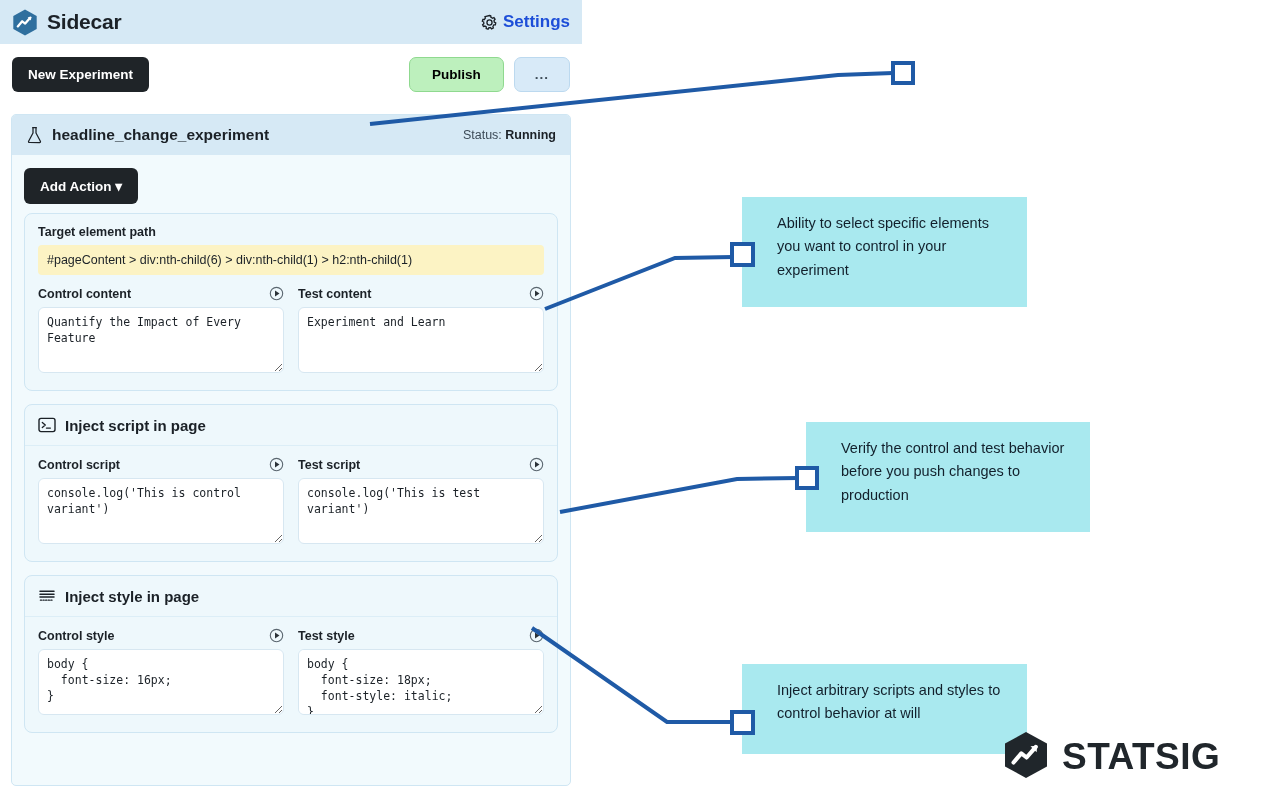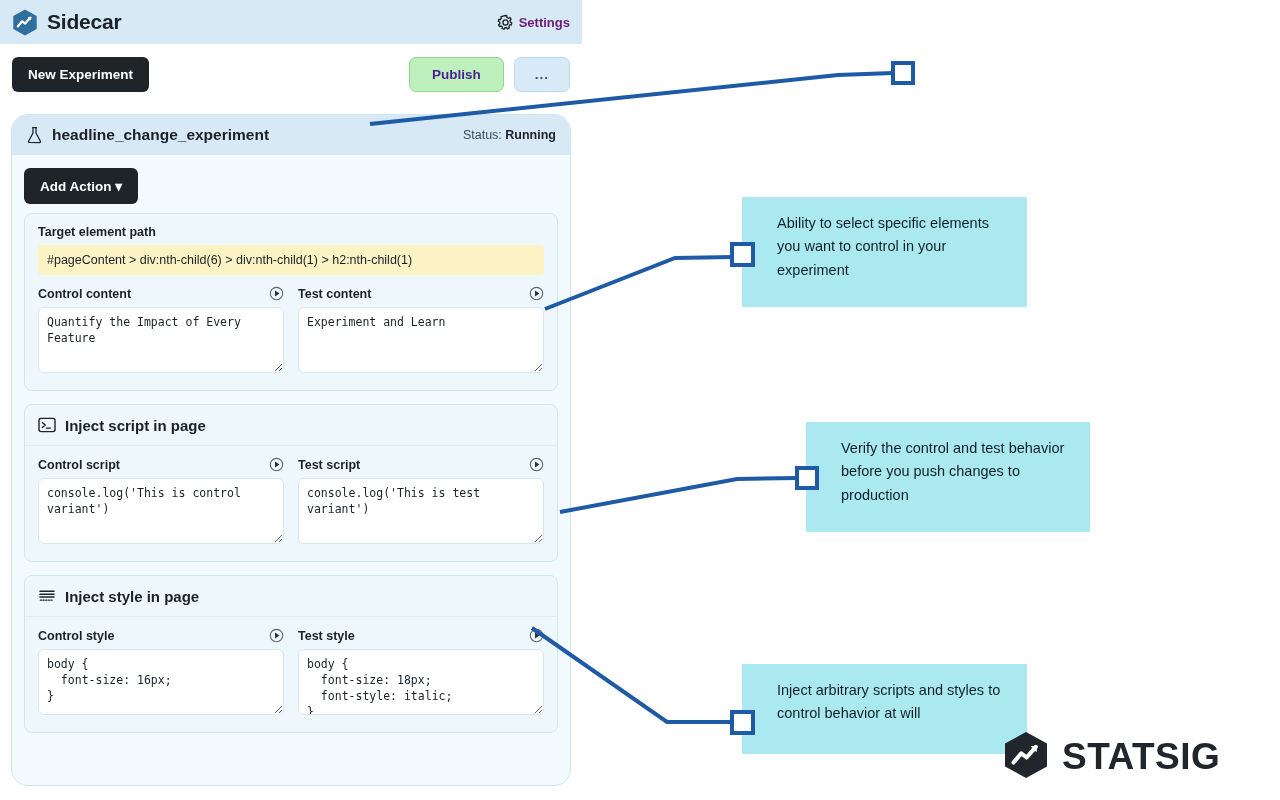--- a/index.html
+++ b/index.html
@@ -26,63 +26,63 @@
     padding: 0 12px;
   }
   .brand { display: flex; align-items: center; gap: 9px; }
   .brand-title {
     font-size: 21px; font-weight: bold; color: #1b2127;
     letter-spacing: -0.2px;
   }
   .hex-logo { width: 26px; height: 27px; display: block; }
   .settings-btn {
     margin-left: auto; display: flex; align-items: center; gap: 5px;
-    font-size: 13px; font-weight: bold; color: #701a75;
+    font-size: 17px; font-weight: bold; color: #1d4ed8;
     cursor: pointer;
   }
   .gear-ico { width: 17px; height: 17px; display: block; }
 
   .sc-actionbar {
     position: absolute; left: 0; top: 44px;
     width: 582px; height: 60px;
     background: #ffffff;
     display: flex; align-items: center;
     padding: 0 12px;
   }
   .btn-dark {
     background: #1f2428; color: #ffffff;
     font-size: 13.5px; font-weight: bold;
     border: none; border-radius: 6px;
     padding: 10px 16px; cursor: pointer;
     font-family: "Liberation Sans", sans-serif;
   }
   .right-btns { margin-left: auto; display: flex; gap: 10px; align-items: center; }
   .btn-publish {
-    background: #bdf0bd; color: #4c1d95;
+    background: #bdf0bd; color: #000000;
     font-size: 13.5px; font-weight: bold;
     border: 1px solid #8fd98f; border-radius: 7px;
     padding: 9px 22px; cursor: pointer;
     font-family: "Liberation Sans", sans-serif;
   }
   .btn-more {
     background: #d8eaf8; color: #3d4b57;
     font-size: 13.5px; font-weight: bold;
     border: 1px solid #bcd9ef; border-radius: 7px;
     padding: 9px 20px; cursor: pointer;
     font-family: "Liberation Sans", sans-serif;
     letter-spacing: 1px;
   }
 
   
   .exp-card {
     position: absolute; left: 11px; top: 114px;
     width: 560px; height: 672px;
     background: #f2fafd;
     border: 1px solid #cfe6f3;
-    border-radius: 17px;
+    border-radius: 5px;
     overflow: hidden;
   }
   .exp-head {
     height: 40px; background: #d6e9f5;
     display: flex; align-items: center;
     padding: 0 14px;
   }
   .exp-name {
     font-size: 15.5px; font-weight: bold; color: #1b2127;
     margin-left: 9px;

